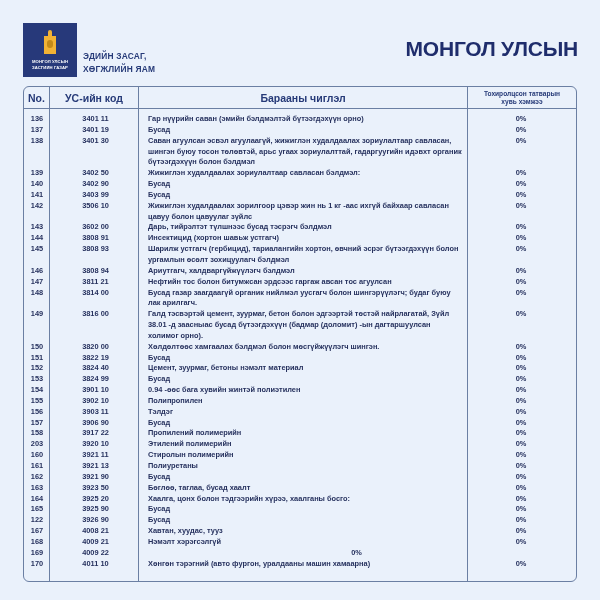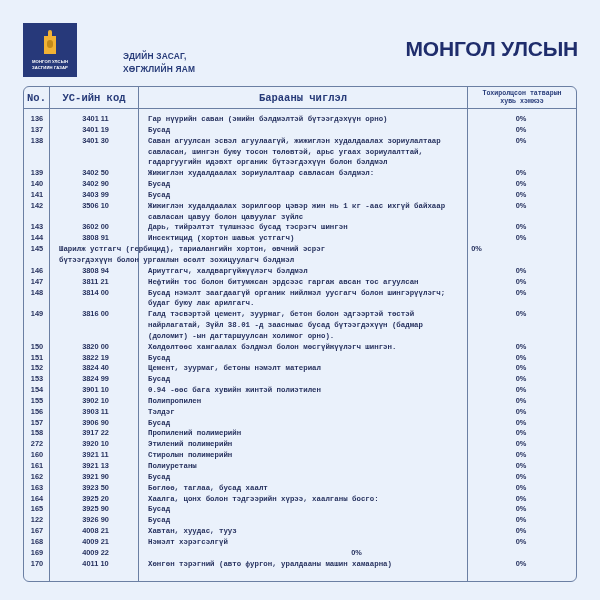--- a/index.html
+++ b/index.html
@@ -17,41 +17,40 @@
   }
   .logo .emblem { margin-top: 7px; width: 14px; height: 26px; position: relative; }
   .logo .emblem .top { position: absolute; left: 5px; top: 0; width: 4px; height: 6px; background: #f2b234; border-radius: 2px 2px 0 0; }
   .logo .emblem .body { position: absolute; left: 1px; top: 6px; width: 12px; height: 18px; background: #f2b234; }
   .logo .emblem .core { position: absolute; left: 4px; top: 10px; width: 6px; height: 8px; background: #c58a18; border-radius: 3px; }
   .logo .lt { font-size: 4.2px; font-weight: bold; color: #ffffff; line-height: 5.5px; letter-spacing: 0.1px; white-space: nowrap; }
   .ministry {
     position: absolute; left: 83px; top: 50px;
     font-size: 8.4px; font-weight: bold; color: #263a78; line-height: 13px;
     letter-spacing: 0.2px;
-    margin-left: 40px;
   }
   .title {
     position: absolute; right: 22px; top: 36px; text-align: right;
     font-size: 21px; font-weight: bold; color: #1f2d6c; line-height: 25px;
     letter-spacing: -0.2px;
   }
   .tbl {
     position: absolute; left: 23px; top: 86px; width: 554px; height: 496px;
     border: 1px solid #6b7fa3; border-radius: 6px; box-sizing: border-box;
   }
   .vline { position: absolute; top: 0; bottom: 0; width: 1px; background: #6b7fa3; }
   .hline { position: absolute; left: 0; right: 0; top: 21px; height: 1px; background: #6b7fa3; }
-  .hdr { position: absolute; top: 0; height: 21px; display: flex; align-items: center; justify-content: center; font-weight: bold; color: #263a78; font-family: Liberation Mono, monospace; }
+  .hdr { position: absolute; top: 0; height: 21px; display: flex; align-items: center; justify-content: center; font-weight: bold; color: #263a78; }
   .hdr.big { font-size: 10.5px; }
   .hdr.small { font-size: 6.6px; line-height: 7.4px; text-align: center; }
   .rows { position: absolute; left: 0; right: 0; top: 27px; }
   .row { display: flex; font-size: 7.4px; line-height: 10.85px; font-weight: bold; color: #26315e; }
   .c-no { width: 26px; text-align: center; flex: none; }
   .c-code { width: 89px; text-align: center; flex: none; padding-left: 2px; box-sizing: border-box; }
-  .c-desc { width: 329px; flex: none; padding-left: 9px; padding-right: 6px; box-sizing: border-box; font-family: Liberation Mono, monospace; }
+  .c-desc { width: 329px; flex: none; padding-left: 9px; padding-right: 6px; box-sizing: border-box; }
   .c-rate { flex: 1; text-align: center; padding-right: 2px; }
 </style>
 </head>
 <body>
 
 <div class="logo">
   <div class="emblem">
     <div class="top"></div>
       <div class="body"></div>
       <div class="core"></div>
@@ -119,50 +118,51 @@
       </div>
       <div class="row">
         <div class="c-no">142</div>
         <div class="c-code">3506 10</div>
         <div class="c-desc">Жижиглэн худалдаалах зорилгоор цэвэр жин нь 1 кг -аас ихгүй байхаар савласан цавуу болон цавуулаг зүйлс</div>
         <div class="c-rate">0%</div>
       </div>
       <div class="row">
         <div class="c-no">143</div>
         <div class="c-code">3602 00</div>
-        <div class="c-desc">Дарь, тийрэлтэт түлшнээс бусад тэсрэгч шингэн</div>
+        <div class="c-desc">Дарь, тийрэлтэт түлшнээс бусад тэсрэгч бэлдмэл</div>
         <div class="c-rate">0%</div>
       </div>
       <div class="row">
         <div class="c-no">144</div>
         <div class="c-code">3808 91</div>
         <div class="c-desc">Инсектицид (хортон шавьж устгагч)</div>
         <div class="c-rate">0%</div>
       </div>
       <div class="row">
         <div class="c-no">145</div>
+        <div class="c-code">3808 93</div>
         <div class="c-desc">Шарилж устгагч (гербицид), тариалангийн хортон, өвчний эсрэг бүтээгдэхүүн болон ургамлын өсөлт зохицуулагч бэлдмэл</div>
         <div class="c-rate">0%</div>
       </div>
       <div class="row">
         <div class="c-no">146</div>
         <div class="c-code">3808 94</div>
         <div class="c-desc">Ариутгагч, халдваргүйжүүлэгч бэлдмэл</div>
         <div class="c-rate">0%</div>
       </div>
       <div class="row">
         <div class="c-no">147</div>
         <div class="c-code">3811 21</div>
         <div class="c-desc">Нефтийн тос болон битумжсан эрдсээс гаргаж авсан тос агуулсан</div>
         <div class="c-rate">0%</div>
       </div>
       <div class="row">
         <div class="c-no">148</div>
         <div class="c-code">3814 00</div>
-        <div class="c-desc">Бусад нэмэлт заагдаагүй органик нийлмэл уусгагч болон шингэрүүлэгч; будаг буюу лак арилгагч.</div>
+        <div class="c-desc">Бусад газар заагдаагүй органик нийлмэл уусгагч болон шингэрүүлэгч; будаг буюу лак арилгагч.</div>
         <div class="c-rate">0%</div>
       </div>
       <div class="row">
         <div class="c-no">149</div>
         <div class="c-code">3816 00</div>
         <div class="c-desc">Галд тэсвэртэй цемент, зуурмаг, бетон болон эдгээртэй төстэй найрлагатай, Зүйл 38.01 -д заасныас бусад бүтээгдэхүүн (бадмар (доломит) -ын дагтаршуулсан холимог орно).</div>
         <div class="c-rate">0%</div>
       </div>
       <div class="row">
         <div class="c-no">150</div>
@@ -212,21 +212,21 @@
         <div class="c-desc">Бусад</div>
         <div class="c-rate">0%</div>
       </div>
       <div class="row">
         <div class="c-no">158</div>
         <div class="c-code">3917 22</div>
         <div class="c-desc">Пропилений полимерийн</div>
         <div class="c-rate">0%</div>
       </div>
       <div class="row">
-        <div class="c-no">272</div>
+        <div class="c-no">203</div>
         <div class="c-code">3920 10</div>
         <div class="c-desc">Этилений полимерийн</div>
         <div class="c-rate">0%</div>
       </div>
       <div class="row">
         <div class="c-no">160</div>
         <div class="c-code">3921 11</div>
         <div class="c-desc">Стиролын полимерийн</div>
         <div class="c-rate">0%</div>
       </div>

